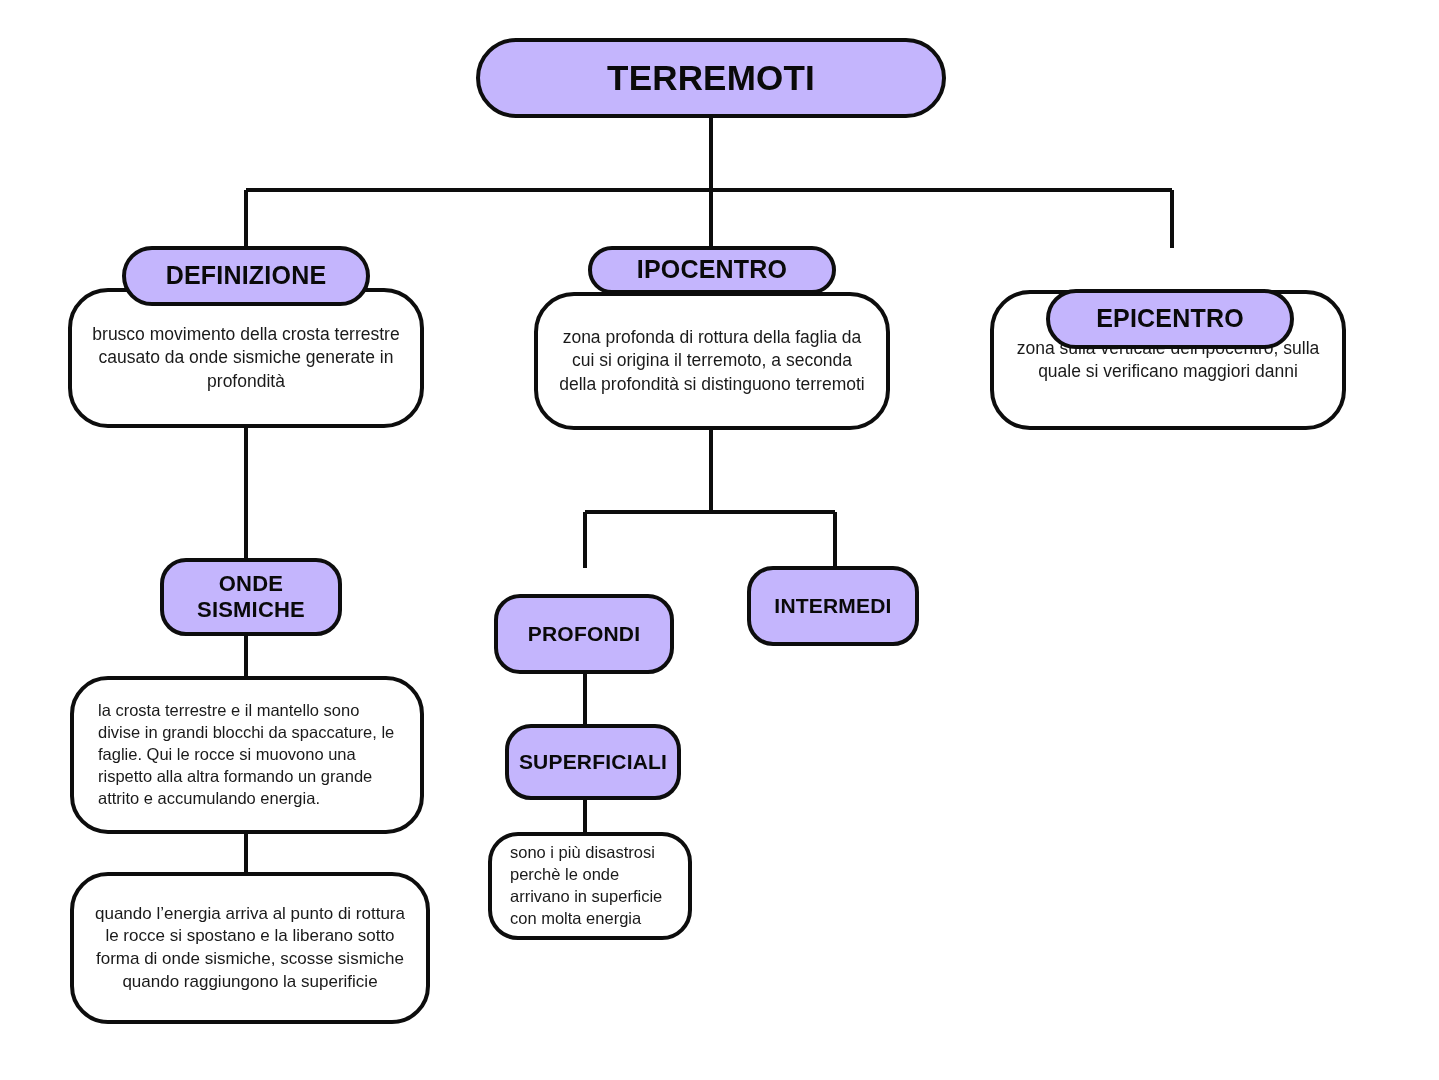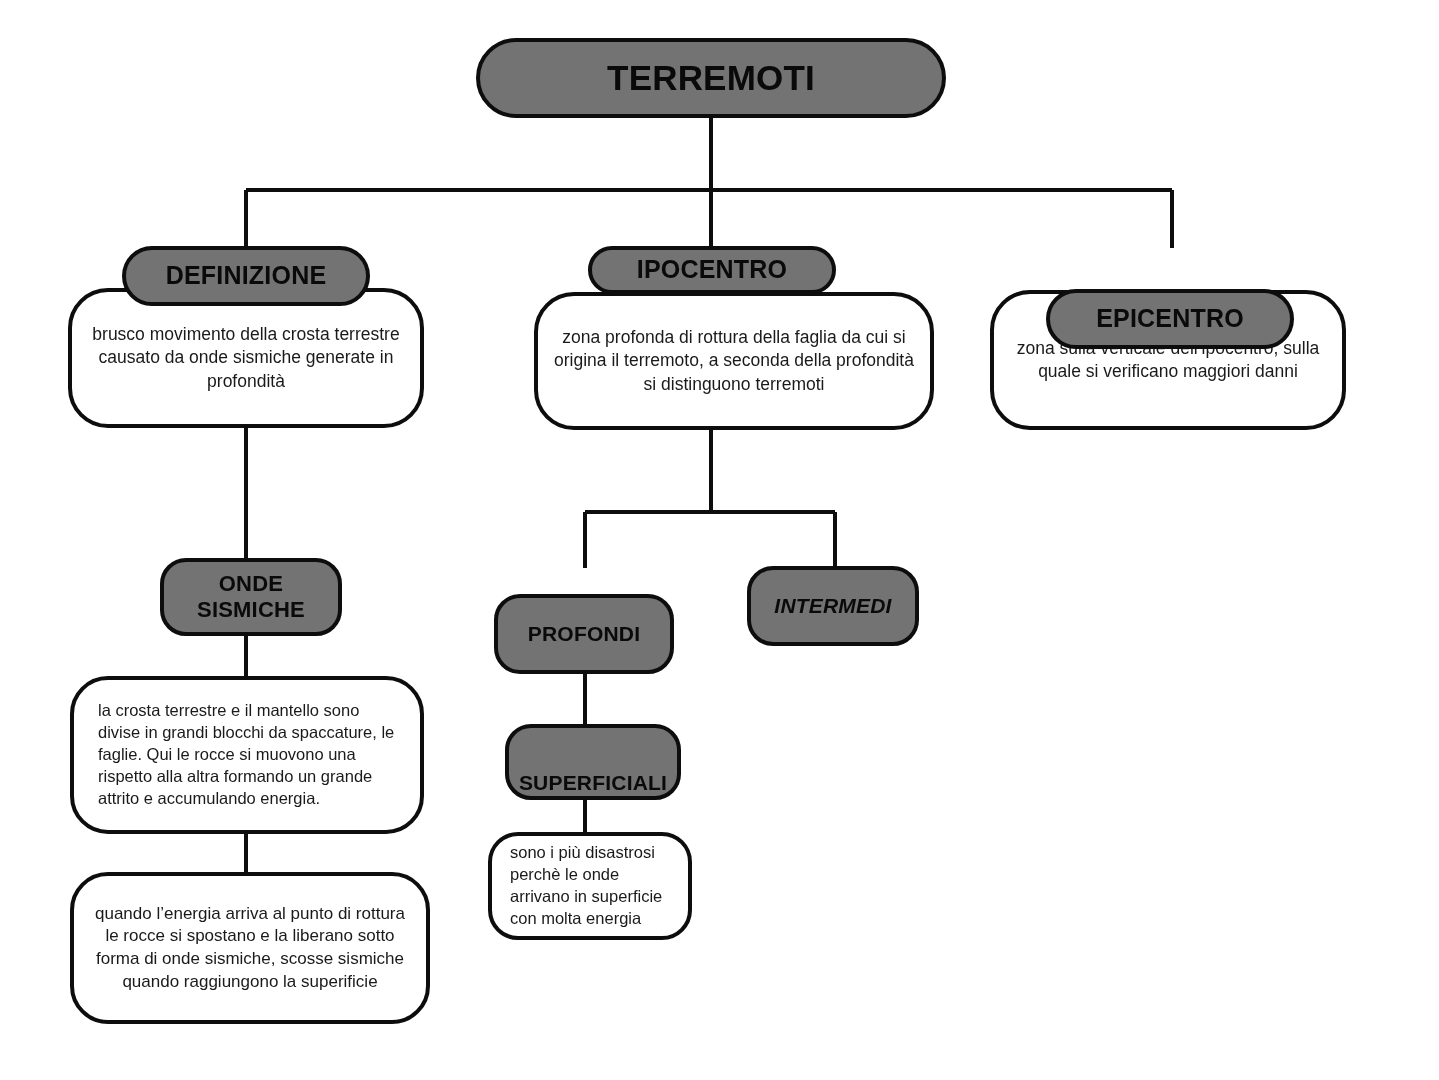--- a/index.html
+++ b/index.html
@@ -23,21 +23,21 @@
   .node {
     position: absolute;
     box-sizing: border-box;
     border: 4px solid #0d0d0d;
     display: flex;
     align-items: center;
     justify-content: center;
     text-align: center;
   }
   .pink {
-    background: #737373;
+    background: #c4b5fd;
     font-weight: bold;
     color: #0a0a0a;
     letter-spacing: 0.2px;
     z-index: 3;
   }
   .white {
     background: #ffffff;
     color: #1a1a1a;
     z-index: 1;
   }
@@ -70,21 +70,21 @@
   #n-epicentro {
     left: 1046px; top: 246px; width: 248px; height: 60px;
     border-radius: 30px; font-size: 25px; margin-top: 43px;
   }
   
   #b-definizione {
     left: 68px; top: 288px; width: 356px; height: 140px;
     border-radius: 40px; font-size: 17.5px;
   }
   #b-ipocentro {
-    left: 534px; top: 292px; width: 400px; height: 138px;
+    left: 534px; top: 292px; width: 356px; height: 138px;
     border-radius: 40px; font-size: 17.5px; align-items: center;
   }
   #b-epicentro {
     left: 990px; top: 290px; width: 356px; height: 140px;
     border-radius: 40px; font-size: 17.5px;
   }
   
   #n-onde {
     left: 160px; top: 558px; width: 182px; height: 78px;
     border-radius: 26px; font-size: 22px;
@@ -98,25 +98,25 @@
     left: 70px; top: 872px; width: 360px; height: 152px;
     border-radius: 38px; font-size: 17px;
   }
   
   #n-profondi {
     left: 494px; top: 566px; width: 180px; height: 80px;
     border-radius: 26px; font-size: 21px; margin-top: 28px;
   }
   #n-intermedi {
     left: 747px; top: 566px; width: 172px; height: 80px;
-    border-radius: 26px; font-size: 21px; font-style: italic;
+    border-radius: 26px; font-size: 21px;
   }
   #n-superficiali {
     left: 505px; top: 724px; width: 176px; height: 76px;
-    border-radius: 26px; font-size: 21px; align-items: flex-end;
+    border-radius: 26px; font-size: 21px;
   }
   #b-superficiali {
     left: 488px; top: 832px; width: 204px; height: 108px;
     border-radius: 30px; font-size: 16.5px;
   }
   #b-superficiali .txt { padding-left: 18px; padding-right: 10px; }
 </style>
 </head>
 <body>
 

